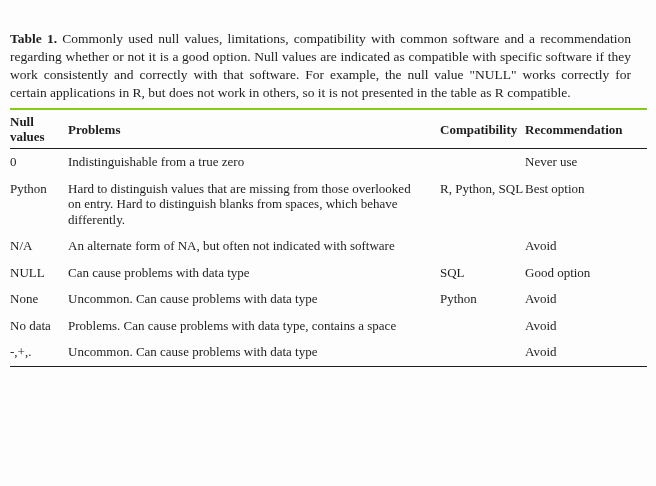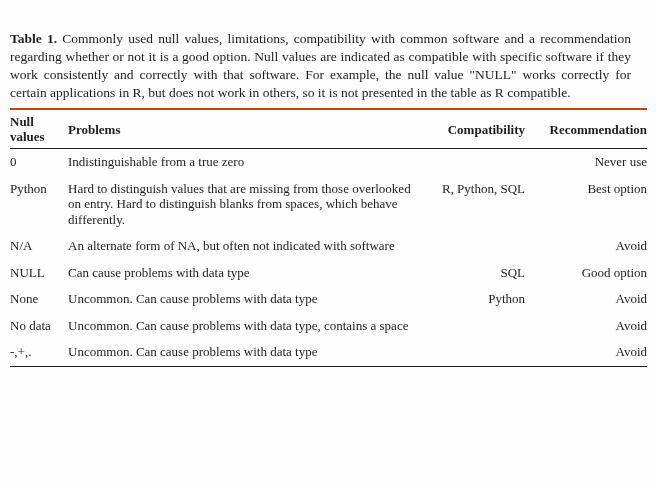--- a/index.html
+++ b/index.html
@@ -27,21 +27,21 @@
     line-height: 18px;
     text-align: justify;
   }
   .caption .cap-label {
     font-weight: bold;
   }
   table.data-table {
     border-collapse: collapse;
     table-layout: fixed;
     width: 637px;
-    border-top: 2px solid #c2410c;
+    border-top: 2px solid #84cc16;
     border-bottom: 1.5px solid #1f1f1f;
   }
   thead tr {
     border-bottom: 1.5px solid #1f1f1f;
   }
   th {
     font-size: 13px;
     line-height: 15px;
     font-weight: bold;
     vertical-align: middle;
@@ -51,21 +51,21 @@
   }
   td {
     font-size: 13px;
     line-height: 15.5px;
     vertical-align: top;
     text-align: left;
     padding: 5px 0 6px 0;
     white-space: pre;
   }
   th.center, td.center {
-    text-align: right;
+    text-align: left;
   }
   col.c1 { width: 58px; }
   col.c2 { width: 372px; }
   col.c3 { width: 85px; }
   col.c4 { width: 122px; }
 </style>
 </head>
 <body>
 
 <div class="page">
@@ -116,21 +116,21 @@
         <td class="center">Good option</td>
       </tr>
       <tr>
         <td>None</td>
         <td>Uncommon. Can cause problems with data type</td>
         <td class="center">Python</td>
         <td class="center">Avoid</td>
       </tr>
       <tr>
         <td>No data</td>
-        <td>Uncommon. Can cause problems with data type, contains a space</td>
+        <td>Problems. Can cause problems with data type, contains a space</td>
         <td class="center"></td>
         <td class="center">Avoid</td>
       </tr>
       <tr>
         <td>-,+,.</td>
         <td>Uncommon. Can cause problems with data type</td>
         <td class="center"></td>
         <td class="center">Avoid</td>
       </tr>
     </tbody>

